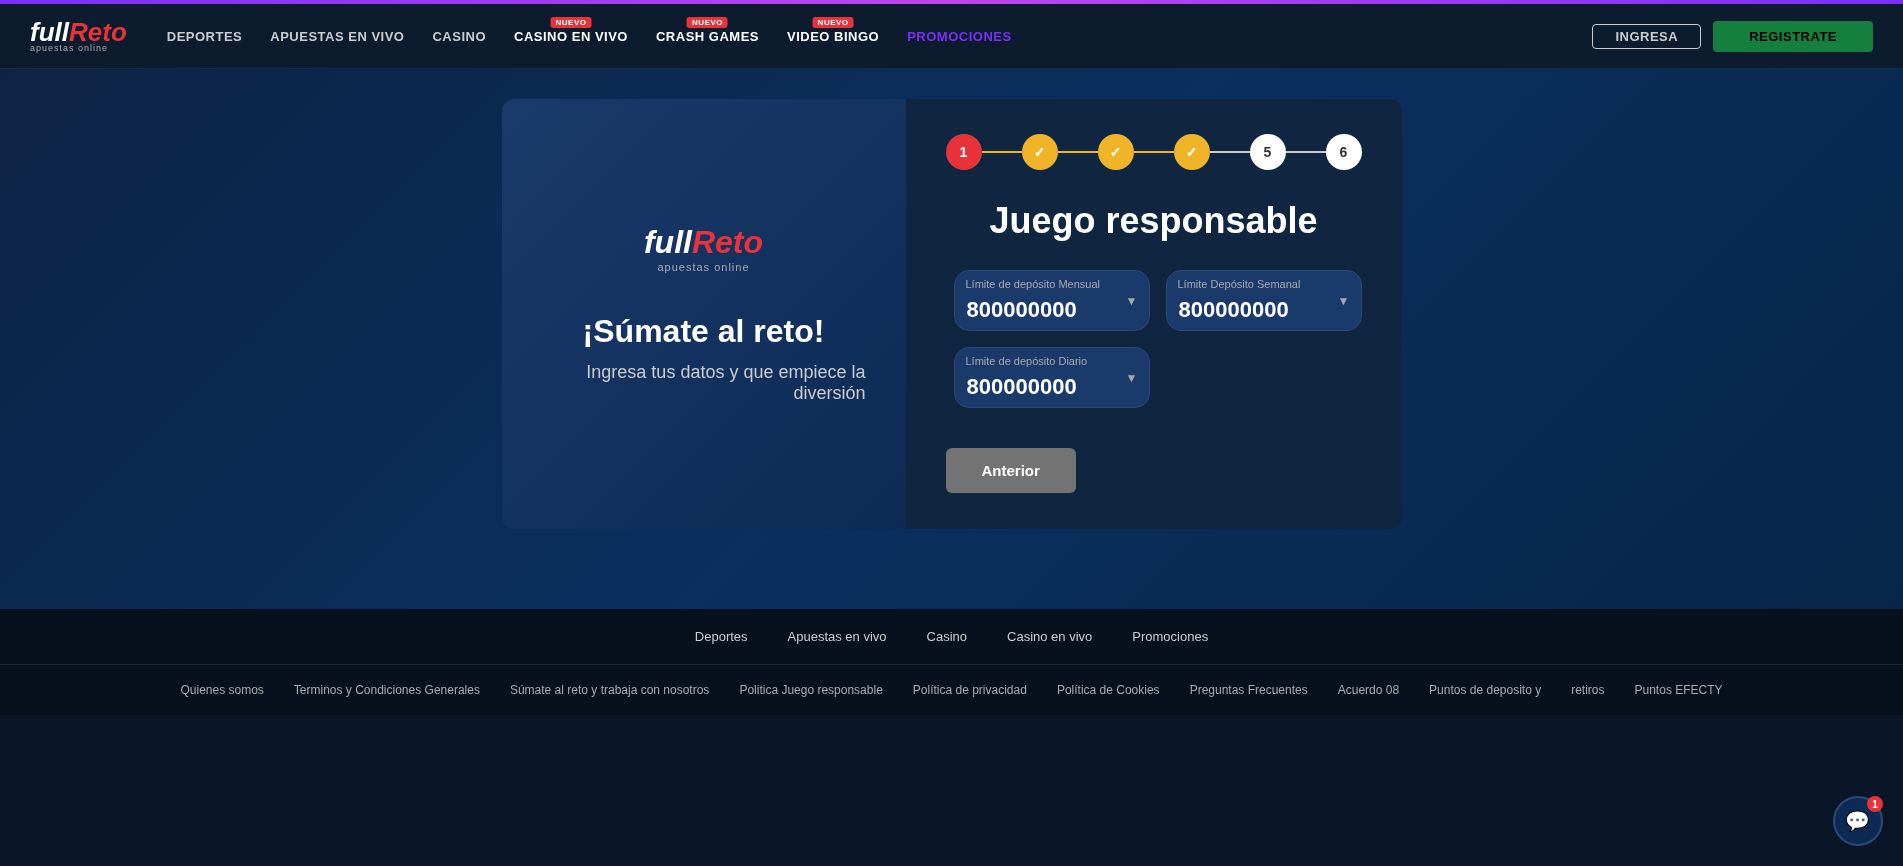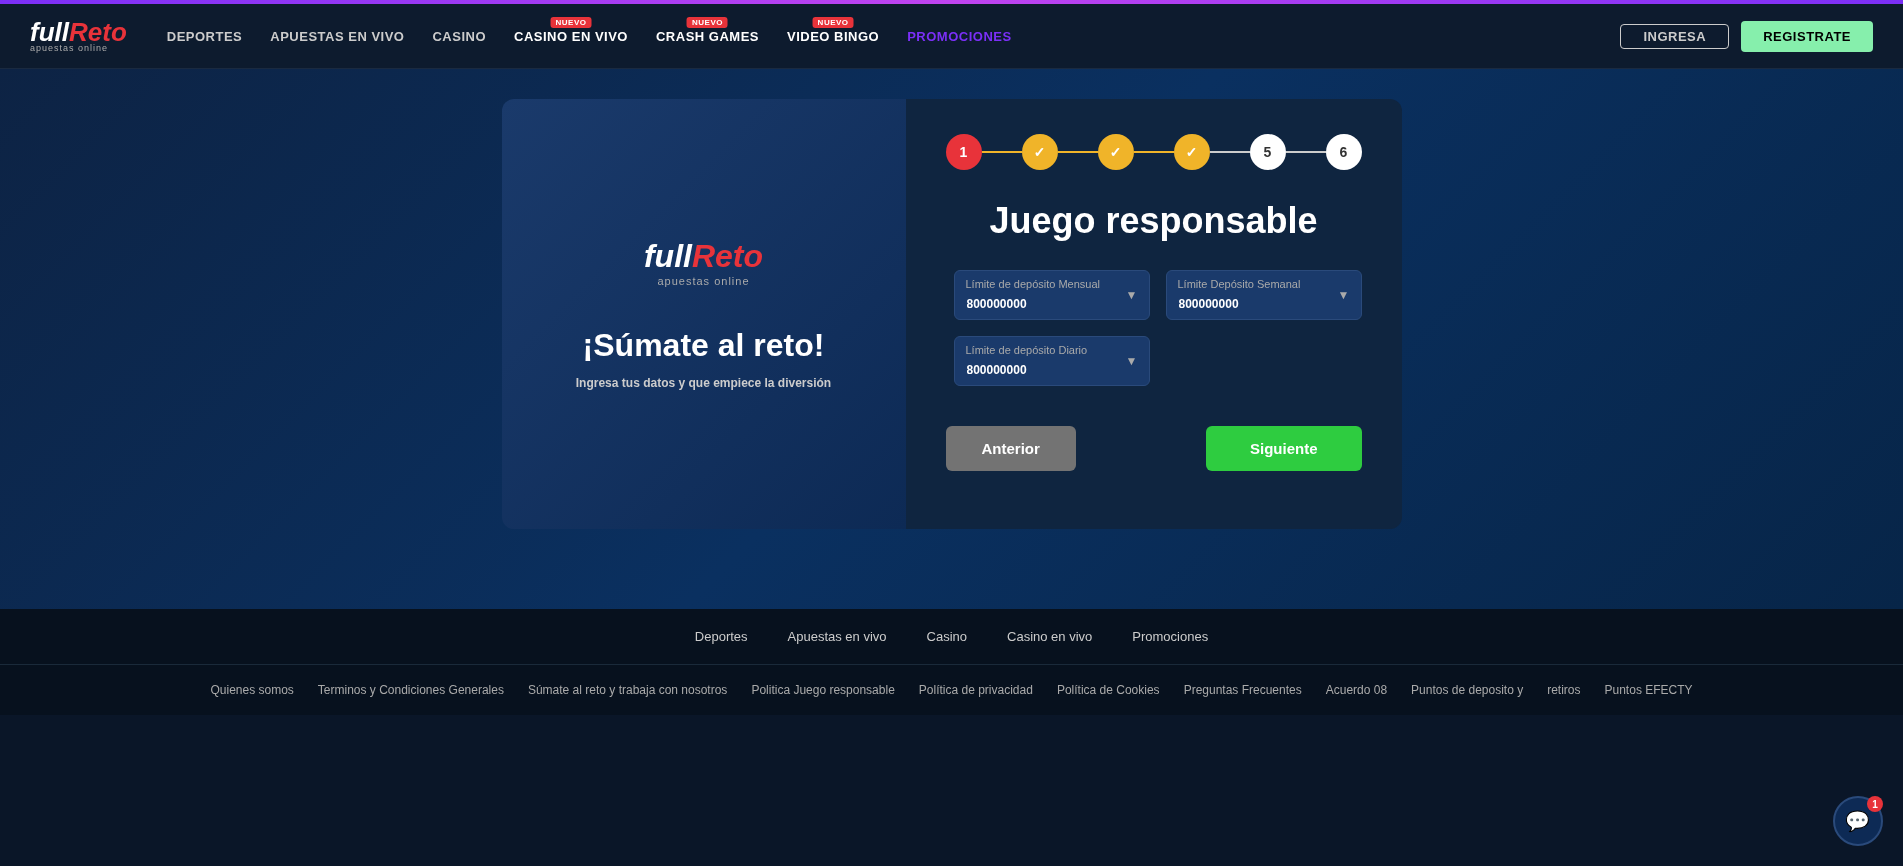--- a/index.html
+++ b/index.html
@@ -103,24 +103,24 @@
       color: #ccc;
       padding: 4px 22px;
       border-radius: 4px;
       font-size: 13px;
       font-weight: 600;
       cursor: pointer;
       letter-spacing: 0.5px;
     }
 
     .btn-registrate {
-      background: #86efac;
+      background: #15803d;
       border: none;
       color: #000;
-      padding: 8px 22px;
+      padding: 8px 36px;
       border-radius: 4px;
       font-size: 13px;
       font-weight: 700;
       cursor: pointer;
       letter-spacing: 0.5px;
       text-align: center;
     }
 
     
     .main-content {
@@ -175,24 +175,23 @@
 
     .panel-title {
       font-size: 32px;
       font-weight: 700;
       text-align: left;
       margin-bottom: 12px;
       color: #fff;
     }
 
     .panel-subtitle {
-      font-size: 12px;
+      font-size: 18px;
       color: #ccc;
       text-align: right;
-      font-weight: bold;
     }
 
     
     .right-panel {
       background: #0f2540;
       border-radius: 0 12px 12px 0;
       padding: 35px 40px;
       flex: 1;
       display: flex;
       flex-direction: column;
@@ -278,24 +277,24 @@
       font-size: 11px;
       color: #aaa;
       pointer-events: none;
       z-index: 1;
     }
 
     .field-select {
       width: 100%;
       background: #1a3a6b;
       border: 1px solid #2a4a7b;
-      border-radius: 6px;
+      border-radius: 15px;
       padding: 26px 12px 8px 12px;
       color: #fff;
-      font-size: 12px;
+      font-size: 22px;
       font-weight: 600;
       appearance: none;
       cursor: pointer;
     }
 
     .field-chevron {
       position: absolute;
       right: 12px;
       top: 50%;
       transform: translateY(-50%);
@@ -349,21 +348,21 @@
     .footer-nav a {
       color: #ccc;
       text-decoration: none;
       font-size: 13px;
     }
 
     .footer-links {
       display: flex;
       flex-wrap: wrap;
       justify-content: center;
-      gap: 12px 24px;
+      gap: 12px 30px;
       padding: 18px 30px;
     }
 
     .footer-links a {
       color: #aaa;
       text-decoration: none;
       font-size: 12px;
     }
 
     
@@ -504,21 +503,20 @@
           <span class="field-label">Límite de depósito Diario</span>
           <select class="field-select">
             <option>800000000</option>
           </select>
           <span class="field-chevron">▼</span>
         </div>
       </div>
 
       <div class="form-buttons">
         <button class="btn-anterior">Anterior</button>
-        <button class="btn-siguiente">Siguiente</button>
       </div>
 
     </div>
   </div>
 </div>
 
 <footer>
   <div class="footer-nav">
     <a>Deportes</a>
     <a>Apuestas en vivo</a>

